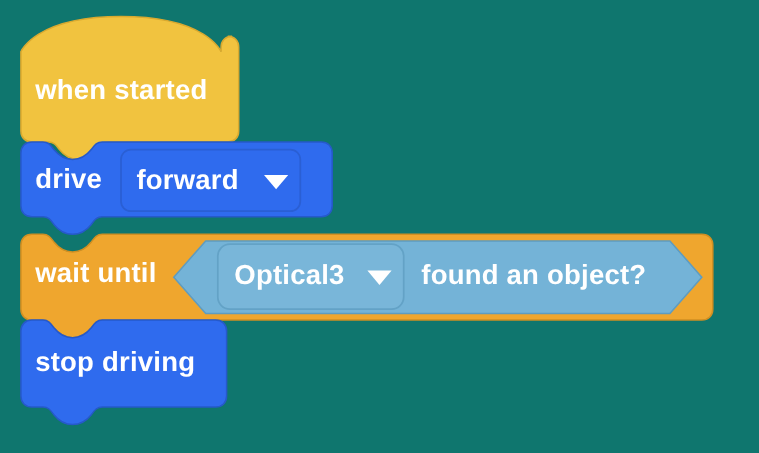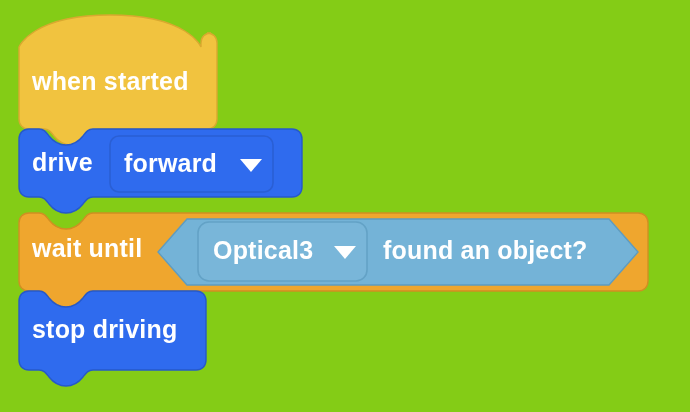--- a/index.html
+++ b/index.html
@@ -11,21 +11,21 @@
   body {
     width: 690px;
     height: 412px;
     overflow: hidden;
     font-family: "Liberation Sans", sans-serif;
   }
   #stage {
     position: relative;
     width: 690px;
     height: 412px;
-    background: #84cc16;
+    background: #0f766e;
   }
   #blocks-svg {
     position: absolute;
     left: 0;
     top: 0;
     width: 690px;
     height: 412px;
     display: block;
   }
   .block-label {

